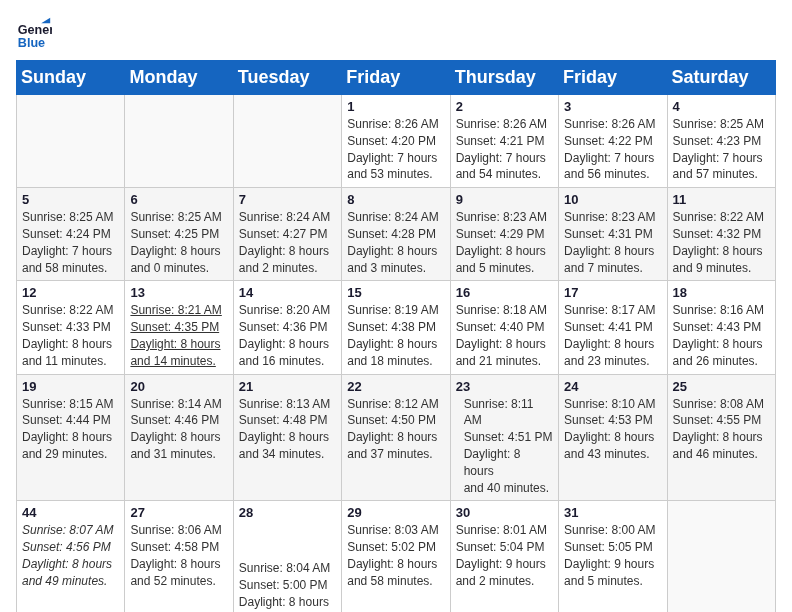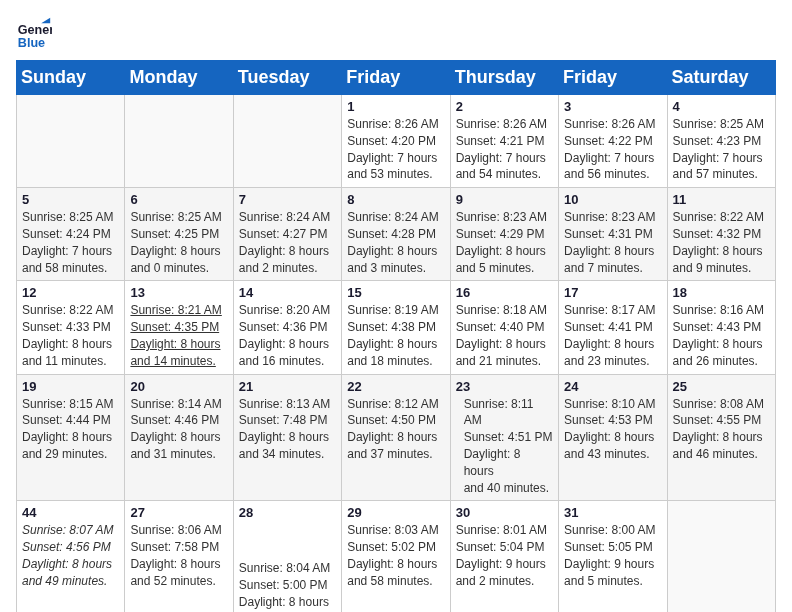--- a/index.html
+++ b/index.html
@@ -257,21 +257,21 @@
         <td>
           <span class="day-num">20</span>
           <div class="day-info" style="white-space: pre-line;">Sunrise: 8:14 AM
 Sunset: 4:46 PM
 Daylight: 8 hours
 and 31 minutes.</div>
         </td>
         <td>
           <span class="day-num">21</span>
           <div class="day-info" style="white-space: pre-line;">Sunrise: 8:13 AM
-Sunset: 7:48 PM
+Sunset: 4:48 PM
 Daylight: 8 hours
 and 34 minutes.</div>
         </td>
         <td>
           <span class="day-num">22</span>
           <div class="day-info" style="white-space: pre-line;">Sunrise: 8:12 AM
 Sunset: 4:50 PM
 Daylight: 8 hours
 and 37 minutes.</div>
         </td>
@@ -301,21 +301,21 @@
         <td>
           <span class="day-num">44</span>
           <div class="day-info" style="white-space: pre-line; font-style: italic;">Sunrise: 8:07 AM
 Sunset: 4:56 PM
 Daylight: 8 hours
 and 49 minutes.</div>
         </td>
         <td>
           <span class="day-num">27</span>
           <div class="day-info" style="white-space: pre-line;">Sunrise: 8:06 AM
-Sunset: 7:58 PM
+Sunset: 4:58 PM
 Daylight: 8 hours
 and 52 minutes.</div>
         </td>
         <td>
           <span class="day-num">28</span>
           <div class="day-info" style="white-space: pre-line; margin-top: 40px;">Sunrise: 8:04 AM
 Sunset: 5:00 PM
 Daylight: 8 hours
 and 55 minutes.</div>
         </td>

